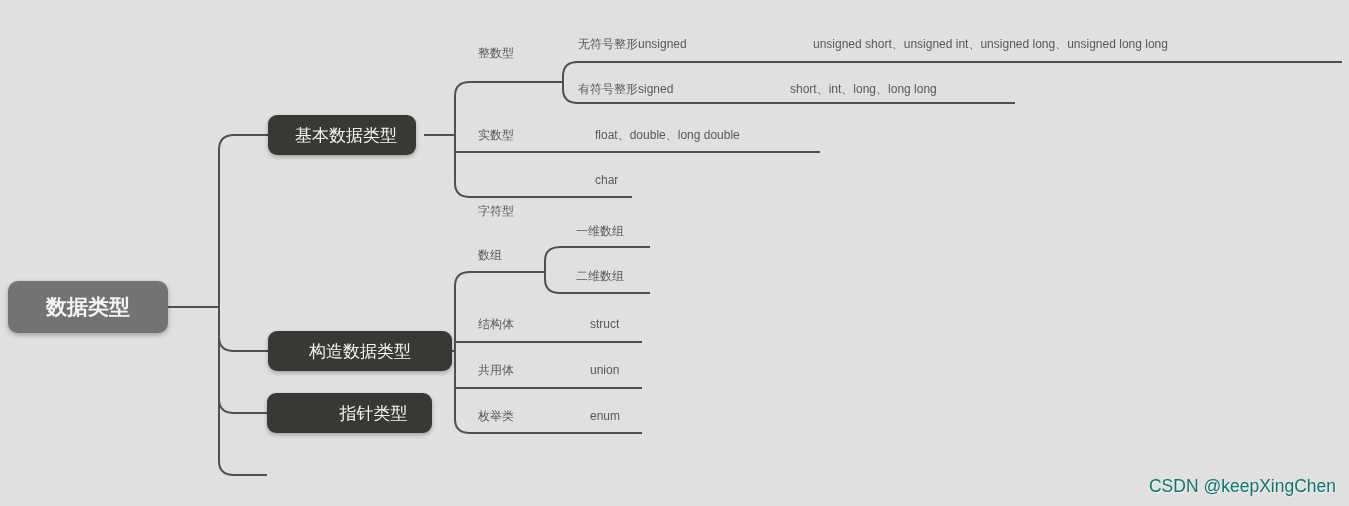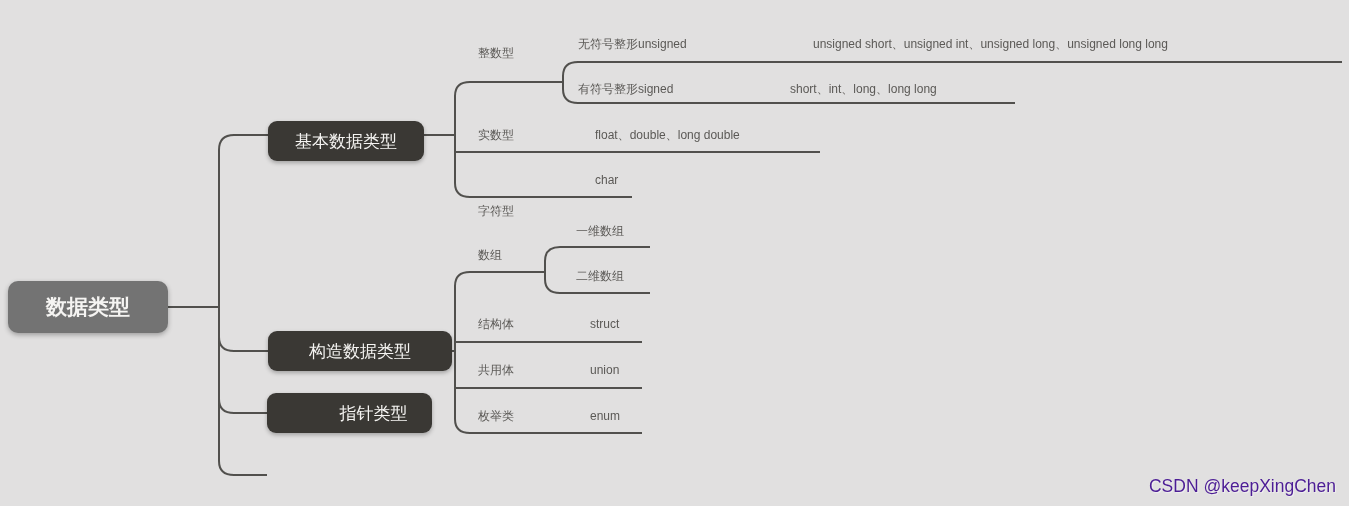--- a/index.html
+++ b/index.html
@@ -28,21 +28,21 @@
   }
   .label{
     position:absolute;
     color:#5b5956;
     font-size:12px;
     white-space:nowrap;
     line-height:18px;
   }
   .watermark{
     position:absolute;
-    color:#4c1d95;
+    color:#0f766e;
     font-size:17.5px;
     text-shadow:1px 1px 1px #f2f1f1;
     white-space:nowrap;
   }
 </style>
 </head>
 <body>
 
 <div class="canvas">
 
@@ -60,21 +60,21 @@
 
     <path d="M424 351 H455"></path>
     <path d="M545 272 H470 Q455 272 455 286 V419 Q455 433 470 433 H642"></path>
     <path d="M455 342 H642"></path>
     <path d="M455 388 H642"></path>
     <path d="M650 247 H560 Q545 247 545 261 V279 Q545 293 560 293 H650"></path>
   </svg>
 
   <div class="node root" style="left:8px;top:281px;width:160px;height:52px;">数据类型</div>
 
-  <div class="node" style="left:268px;top:121px;width:156px;height:40px;">基本数据类型</div>
+  <div class="node" style="left:268px;top:115px;width:140px;height:40px;padding-left:8px;">基本数据类型</div>
   <div class="node" style="left:268px;top:331px;width:184px;height:40px;">构造数据类型</div>
   <div class="node" style="left:267px;top:393px;width:117px;height:40px;padding-left:48px;">指针类型</div>
 
   <div class="label" style="left:478px;top:44px;font-family:Liberation Serif, serif;">整数型</div>
 
   <div class="label" style="left:578px;top:35px;">无符号整形unsigned</div>
   <div class="label" style="left:813px;top:35px;">unsigned short、unsigned int、unsigned long、unsigned long long</div>
 
   <div class="label" style="left:578px;top:80px;">有符号整形signed</div>
   <div class="label" style="left:790px;top:80px;">short、int、long、long long</div>

